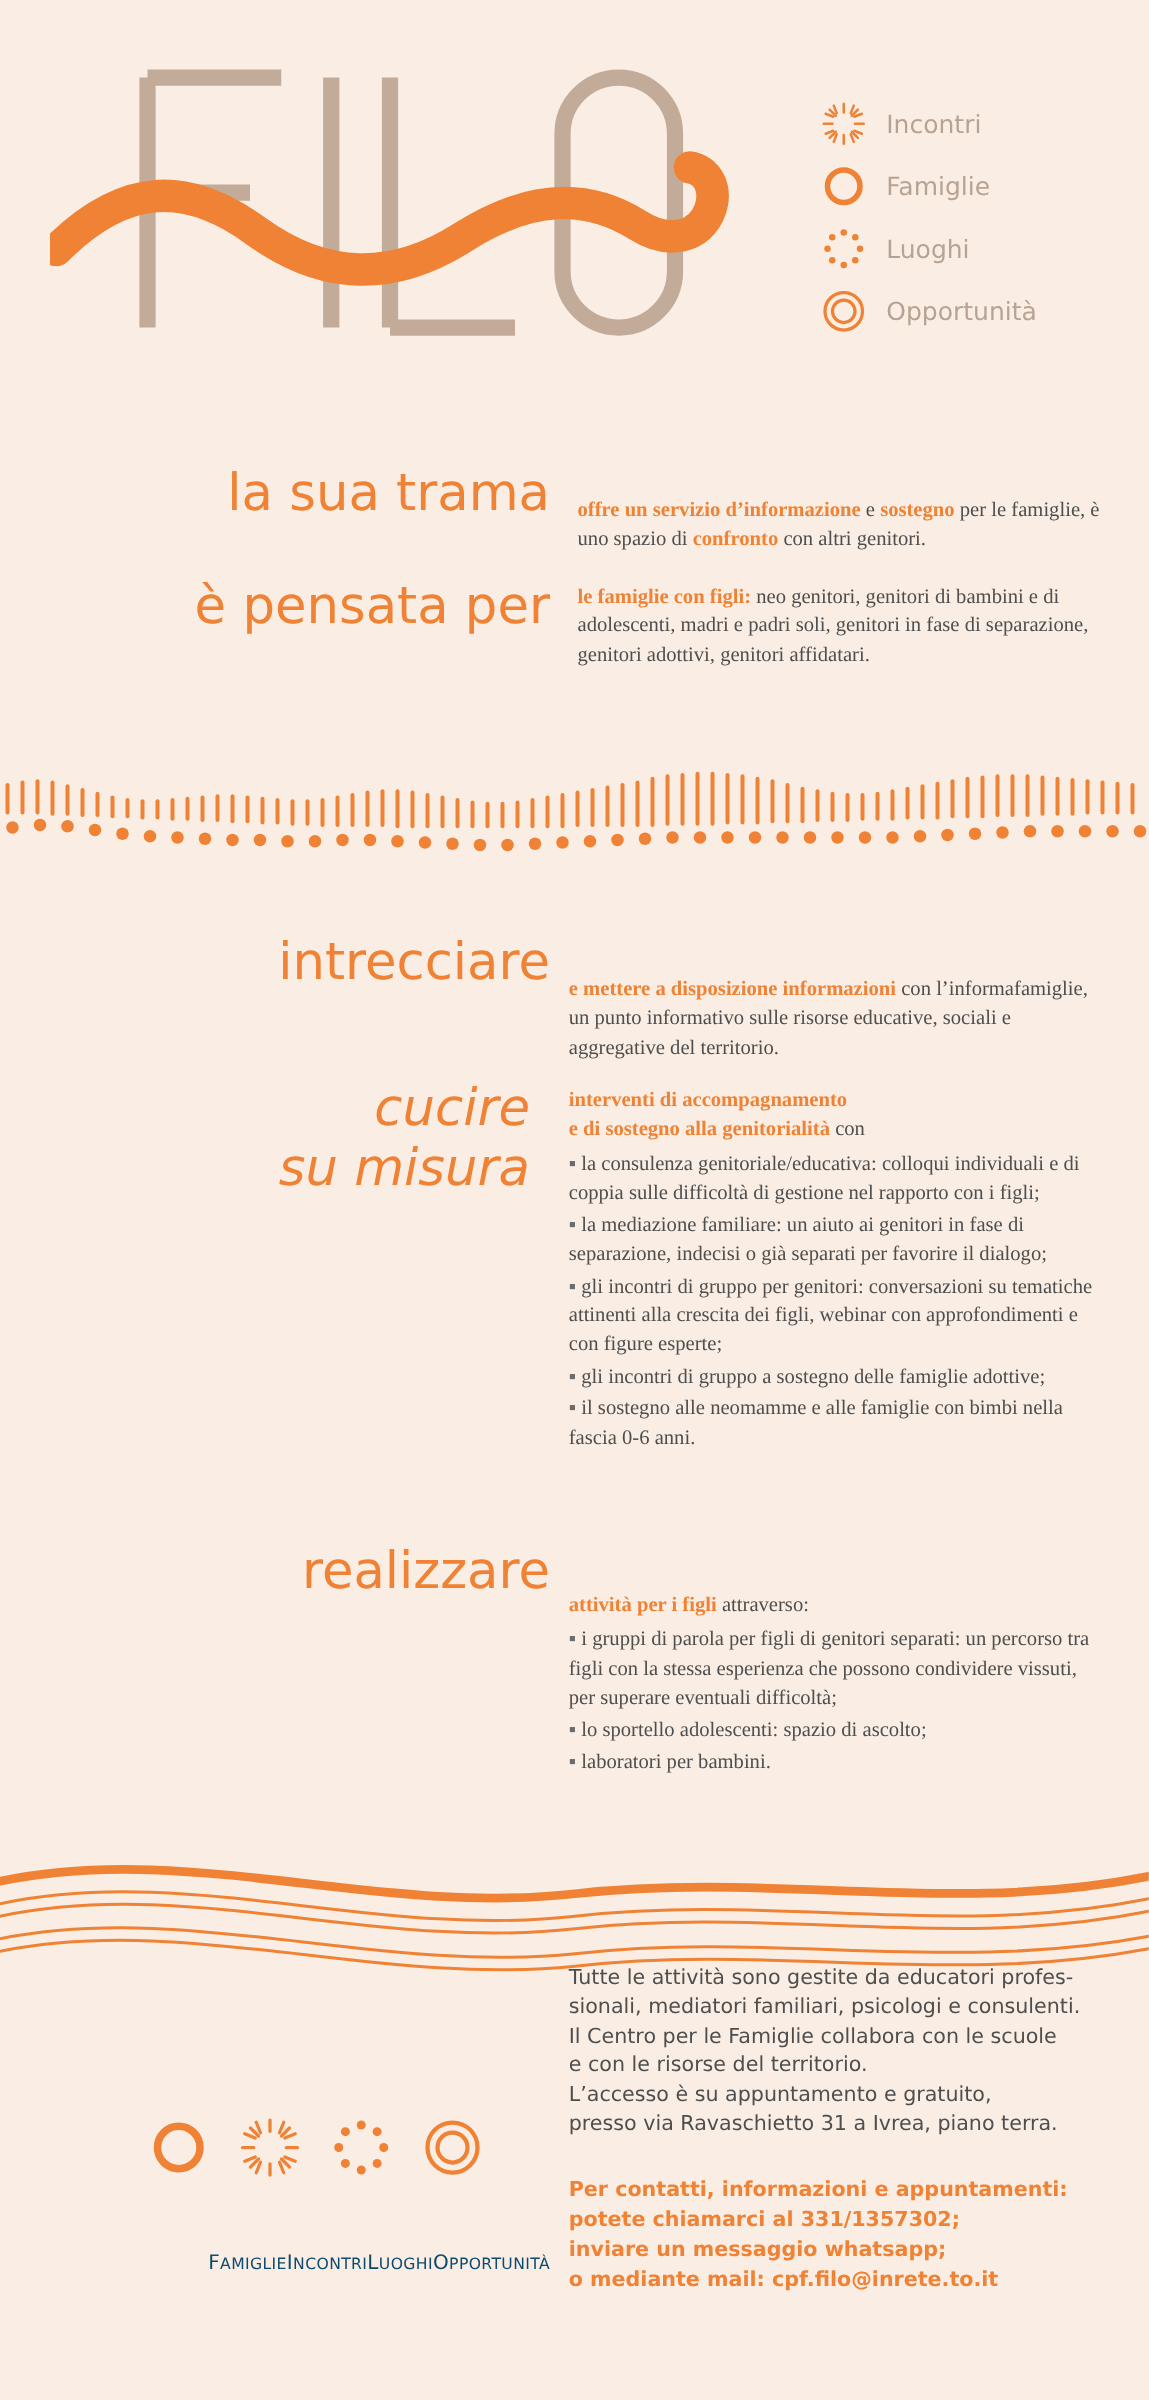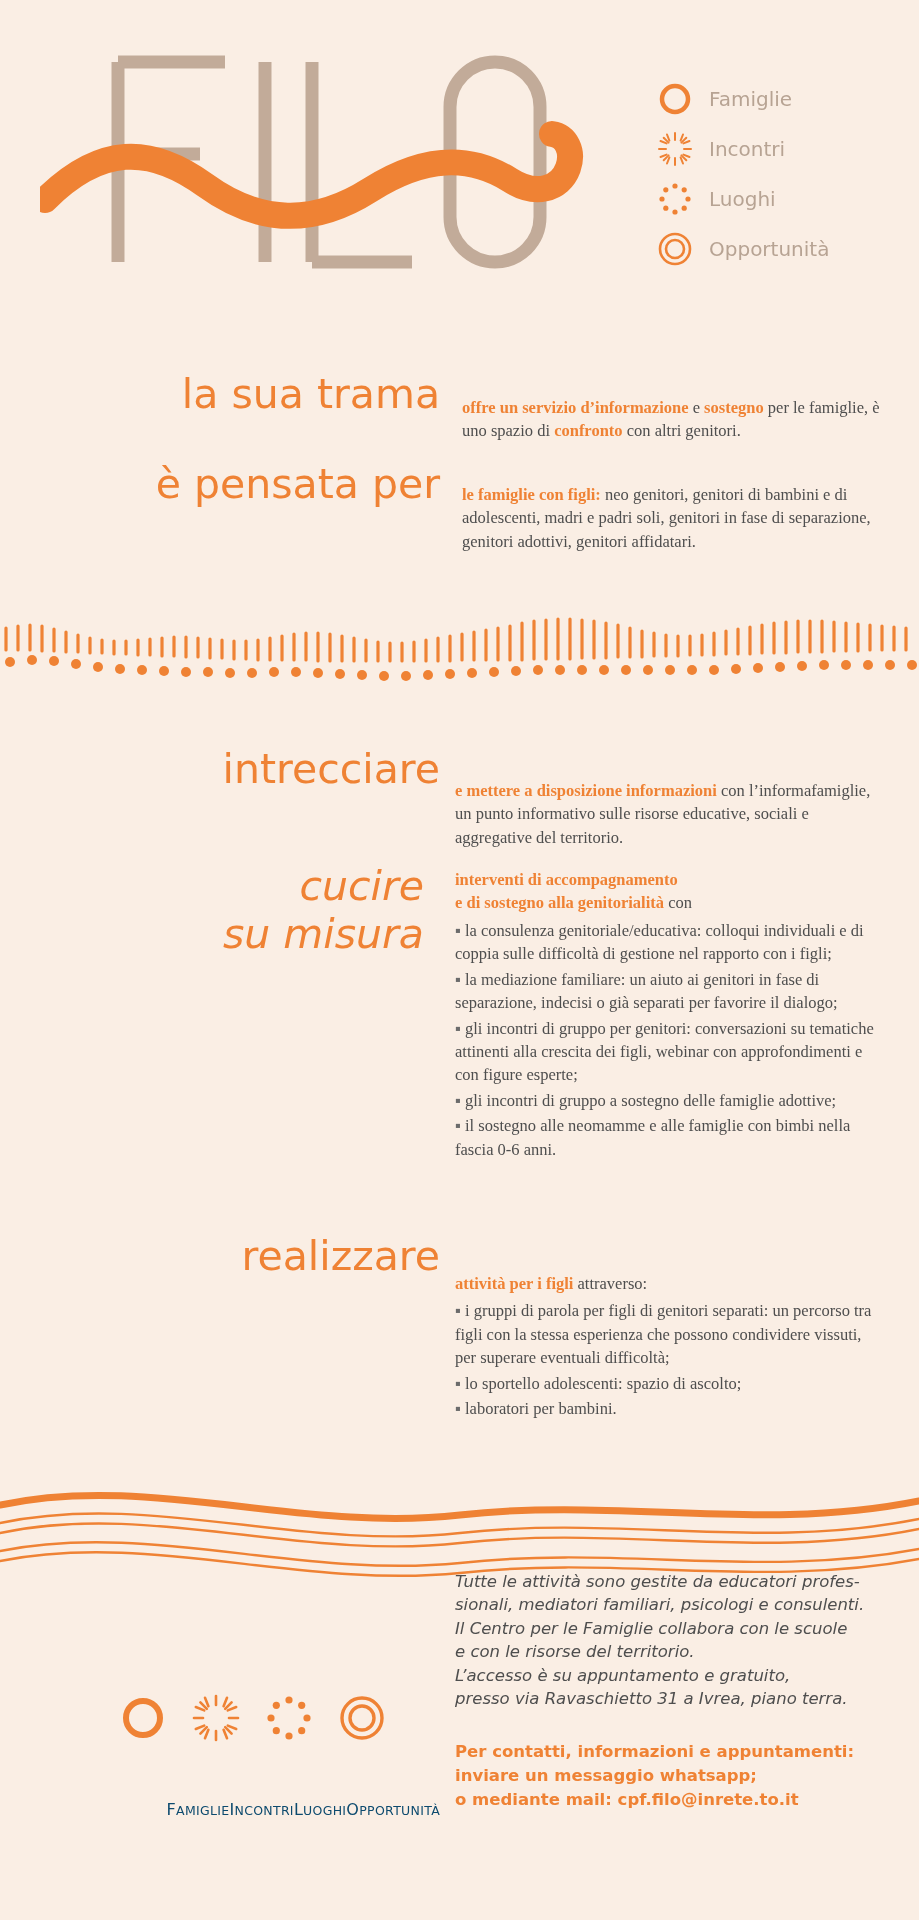--- a/index.html
+++ b/index.html
@@ -58,21 +58,21 @@
   #sec4-body{left:455px;top:1272px;width:430px;}
 
   
   .divider{position:absolute;left:0;width:919px;}
   #divider-dots{top:610px;height:85px;}
   #divider-lines{top:1475px;height:110px;}
 
   
   .footer-text{
     position:absolute;left:455px;top:1570px;width:430px;
-    font-size:16.5px;line-height:1.42;color:#4e4e4e;font-style:italic;
+    font-size:16.5px;line-height:1.42;color:#4e4e4e;
   }
   .footer-contacts{
     position:absolute;left:455px;top:1740px;width:440px;
     font-size:16.5px;line-height:1.45;color:#ef8234;font-weight:bold;
   }
   .footer-icons{position:absolute;left:120px;top:1690px;width:300px;height:60px;display:flex;align-items:center;gap:26px;}
   .footer-caption{
     position:absolute;left:110px;top:1800px;width:330px;
     text-align:right;color:#0c4a6e;font-size:16px;letter-spacing:.3px;
   }
@@ -97,28 +97,20 @@
         <path d="M272 212 L372 212"></path>
 
         <path d="M455 12 m-45 0 a45 45 0 0 0 -45 45 L365 167 a45 45 0 0 0 90 0 L455 57 a45 45 0 0 0 -45 -45 Z" transform="translate(45,0)"></path>
       </g>
 
       <path d="M5 150 C 60 95, 110 95, 165 135 C 220 175, 275 175, 330 140 C 385 105, 430 105, 470 130 C 495 146, 520 140, 528 118 C 534 101, 526 86, 512 84" fill="none" stroke="#ef8234" stroke-width="26" stroke-linecap="round" stroke-linejoin="round"></path>
     </svg>
   </div>
 
   <div class="legend">
-    <div class="legend-row">
-      <span class="legend-icon">
-        <svg width="34" height="34" viewBox="0 0 34 34">
-            <circle cx="17" cy="17" r="13" fill="none" stroke="#ef8234" stroke-width="4.5"></circle>
-          </svg>
-      </span>
-      <span class="legend-label">Famiglie</span>
-    </div>
     <div class="legend-row">
       <span class="legend-icon">
         <svg width="36" height="36" viewBox="0 0 36 36">
           <g stroke="#ef8234" stroke-width="2" stroke-linecap="round">
             <line x1="18" y1="2" x2="18" y2="9"></line>
               <line x1="18" y1="27" x2="18" y2="34"></line>
             <line x1="2" y1="18" x2="9" y2="18"></line>
               <line x1="27" y1="18" x2="34" y2="18"></line>
             <line x1="6.7" y1="6.7" x2="11.6" y2="11.6"></line>
               <line x1="24.4" y1="24.4" x2="29.3" y2="29.3"></line>
@@ -133,20 +125,28 @@
             <line x1="32.5" y1="10" x2="26.4" y2="12.4"></line>
               <line x1="9.6" y1="23.6" x2="3.5" y2="26"></line>
           </g>
         </svg>
       </span>
       <span class="legend-label">Incontri</span>
     </div>
     <div class="legend-row">
       <span class="legend-icon">
         <svg width="34" height="34" viewBox="0 0 34 34">
+            <circle cx="17" cy="17" r="13" fill="none" stroke="#ef8234" stroke-width="4.5"></circle>
+          </svg>
+      </span>
+      <span class="legend-label">Famiglie</span>
+    </div>
+    <div class="legend-row">
+      <span class="legend-icon">
+        <svg width="34" height="34" viewBox="0 0 34 34">
           <g fill="#ef8234">
             <circle cx="17" cy="4" r="2.6"></circle>
               <circle cx="26.2" cy="7.8" r="2.6"></circle>
             <circle cx="30" cy="17" r="2.6"></circle>
               <circle cx="26.2" cy="26.2" r="2.6"></circle>
             <circle cx="17" cy="30" r="2.6"></circle>
               <circle cx="7.8" cy="26.2" r="2.6"></circle>
             <circle cx="4" cy="17" r="2.6"></circle>
               <circle cx="7.8" cy="7.8" r="2.6"></circle>
           </g>
@@ -167,21 +167,21 @@
 
   <div class="head-left" id="sec1-head">
     <div>la sua trama</div>
     <div style="height:42px"></div>
     <div>è pensata per</div>
   </div>
   <div class="body-right" id="sec1-body">
     <p>
       <b>offre un servizio d’informazione</b><span> e </span><b>sostegno</b><span> per le famiglie, è uno spazio di </span><b>confronto</b><span> con altri genitori.</span>
     </p>
-    <p style="margin-top:40px">
+    <p style="margin-top:22px">
       <b>le famiglie con figli:</b><span> neo genitori, genitori di bambini e di adolescenti, madri e padri soli, genitori in fase di separazione, genitori adottivi, genitori affidatari.</span>
     </p>
   </div>
 
   <div class="divider" id="divider-dots">
     <svg width="919" height="85" viewBox="0 0 919 85" xmlns="http://www.w3.org/2000/svg">
       <g id="ticks" stroke="#ef8234" stroke-width="3.2" stroke-linecap="round">
         
       </g>
 
@@ -364,20 +364,21 @@
     <div>Tutte le attività sono gestite da educatori profes-</div>
     <div>sionali, mediatori familiari, psicologi e consulenti.</div>
     <div>Il Centro per le Famiglie collabora con le scuole</div>
     <div>e con le risorse del territorio.</div>
     <div>L’accesso è su appuntamento e gratuito,</div>
     <div>presso via Ravaschietto 31 a Ivrea, piano terra.</div>
   </div>
 
   <div class="footer-contacts">
     <div>Per contatti, informazioni e appuntamenti:</div>
+    <div>potete chiamarci al 331/1357302;</div>
     <div>inviare un messaggio whatsapp;</div>
     <div>o mediante mail: cpf.filo@inrete.to.it</div>
   </div>
 
   <div class="footer-icons">
     <span>
       <svg width="46" height="46" viewBox="0 0 46 46">
           <circle cx="23" cy="23" r="17" fill="none" stroke="#ef8234" stroke-width="6"></circle>
         </svg>
     </span>

